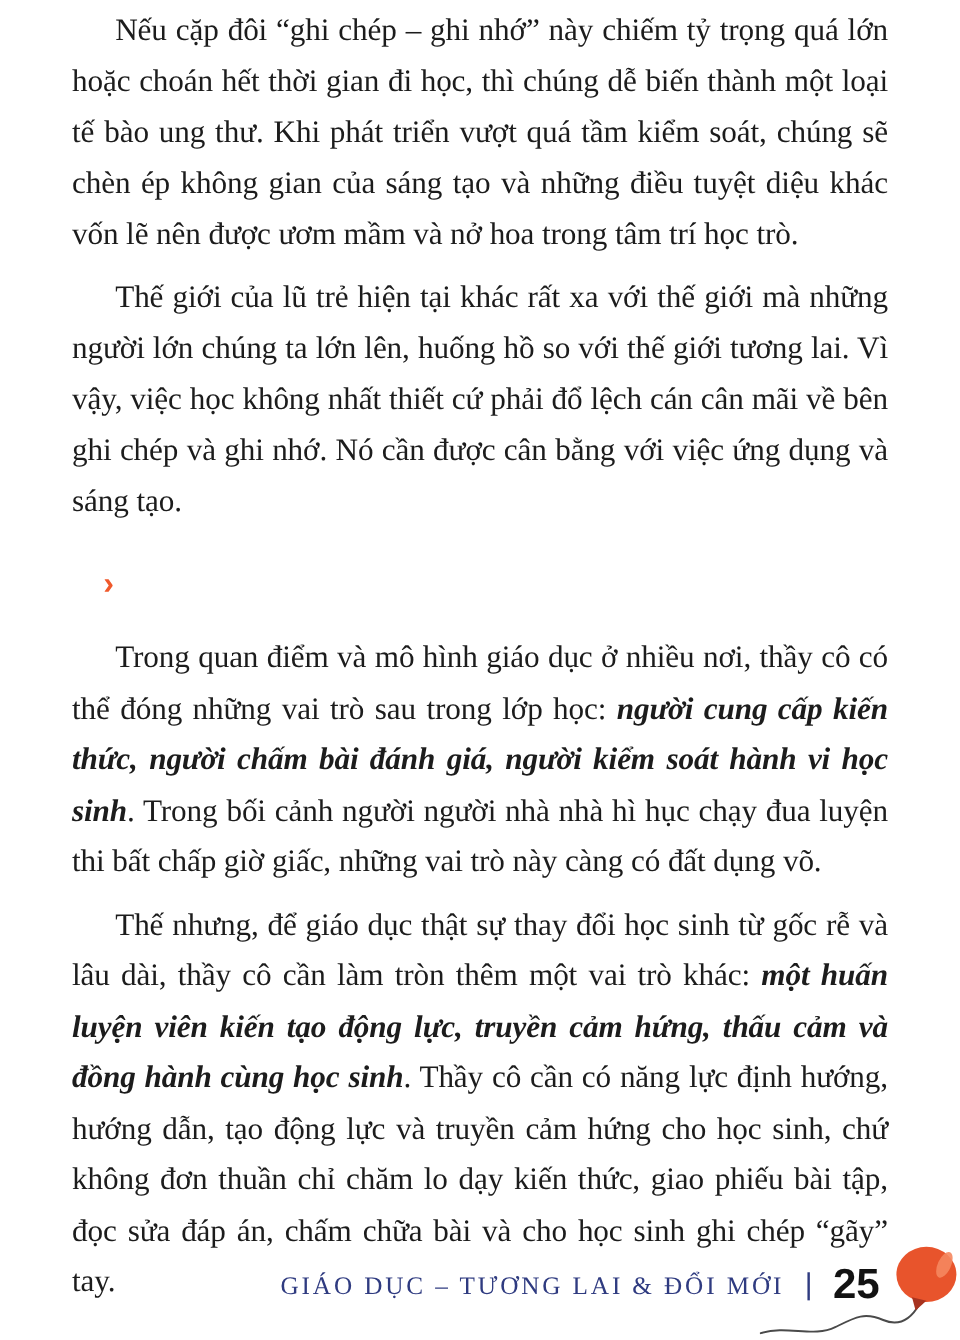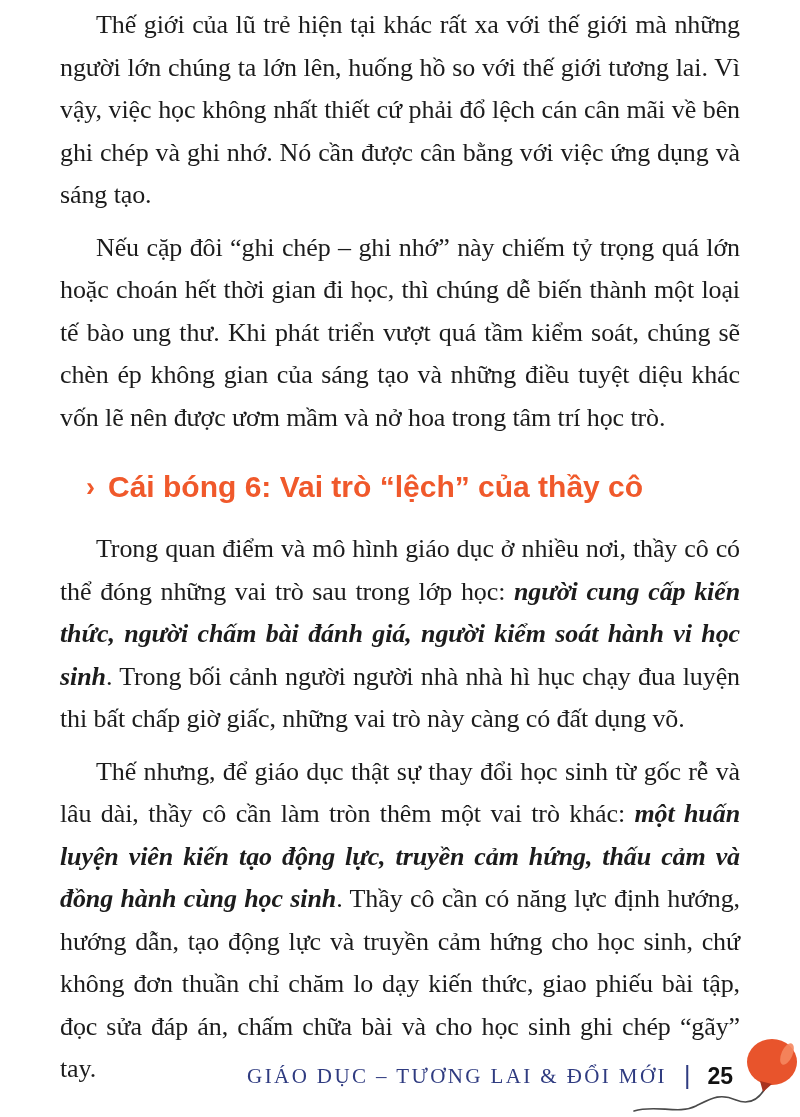--- a/index.html
+++ b/index.html
@@ -73,21 +73,21 @@
   .footer-divider{
     font-family:"Liberation Sans", sans-serif;
     font-size:25px;
     font-weight:300;
     color:var(--footer-blue);
     transform:translateY(-1px);
   }
   .page-number{
     font-family:"Liberation Sans", sans-serif;
     font-weight:bold;
-    font-size:23px;
+    font-size:35px;
     color:var(--page-number-black);
   }
   .balloon{
     position:absolute;
     left:620px;
     top:1035px;
     width:180px;
     height:82px;
     overflow:visible;
     pointer-events:none;
@@ -97,27 +97,26 @@
   .balloon-knot{fill:var(--balloon-knot);}
   .balloon-string{fill:none;stroke:var(--string-gray);stroke-width:1.6;stroke-linecap:round;}
 </style>
 </head>
 <body>
 
 <div class="page">
 
   <main class="body-column">
 
+    <p class="body-para"><span class="run-normal">Nếu cặp đôi “ghi chép – ghi nhớ” này chiếm tỷ trọng quá lớn hoặc choán hết thời gian đi học, thì chúng dễ biến thành một loại tế bào ung thư. Khi phát triển vượt quá tầm kiểm soát, chúng sẽ chèn ép không gian của sáng tạo và những điều tuyệt diệu khác vốn lẽ nên được ươm mầm và nở hoa trong tâm trí học trò.</span></p>
+
     <p class="body-para"><span class="run-normal">Thế giới của lũ trẻ hiện tại khác rất xa với thế giới mà những người lớn chúng ta lớn lên, huống hồ so với thế giới tương lai. Vì vậy, việc học không nhất thiết cứ phải đổ lệch cán cân mãi về bên ghi chép và ghi nhớ. Nó cần được cân bằng với việc ứng dụng và sáng tạo.</span></p>
-
-    <p class="body-para"><span class="run-normal">Nếu cặp đôi “ghi chép – ghi nhớ” này chiếm tỷ trọng quá lớn hoặc choán hết thời gian đi học, thì chúng dễ biến thành một loại tế bào ung thư. Khi phát triển vượt quá tầm kiểm soát, chúng sẽ chèn ép không gian của sáng tạo và những điều tuyệt diệu khác vốn lẽ nên được ươm mầm và nở hoa trong tâm trí học trò.</span></p>
 
     <h2 class="section-heading">
       <span class="heading-marker">›</span>
-      <span class="heading-text">Cái bóng 6: Vai trò “lệch” của thầy cô</span>
     </h2>
 
     <p class="body-para"><span class="run-normal">Trong quan điểm và mô hình giáo dục ở nhiều nơi, thầy cô có thể đóng những vai trò sau trong lớp học: </span><span class="run-bi">người cung cấp kiến thức, người chấm bài đánh giá, người kiểm soát hành vi học sinh</span><span class="run-normal">. Trong bối cảnh người người nhà nhà hì hục chạy đua luyện thi bất chấp giờ giấc, những vai trò này càng có đất dụng võ.</span></p>
 
     <p class="body-para"><span class="run-normal">Thế nhưng, để giáo dục thật sự thay đổi học sinh từ gốc rễ và lâu dài, thầy cô cần làm tròn thêm một vai trò khác: </span><span class="run-bi">một huấn luyện viên kiến tạo động lực, truyền cảm hứng, thấu cảm và đồng hành cùng học sinh</span><span class="run-normal">. Thầy cô cần có năng lực định hướng, hướng dẫn, tạo động lực và truyền cảm hứng cho học sinh, chứ không đơn thuần chỉ chăm lo dạy kiến thức, giao phiếu bài tập, đọc sửa đáp án, chấm chữa bài và cho học sinh ghi chép “gãy” tay.</span></p>
 
   </main>
 
   <footer class="page-footer">
     <span class="running-title">GIÁO DỤC – TƯƠNG LAI &amp; ĐỔI MỚI</span>

